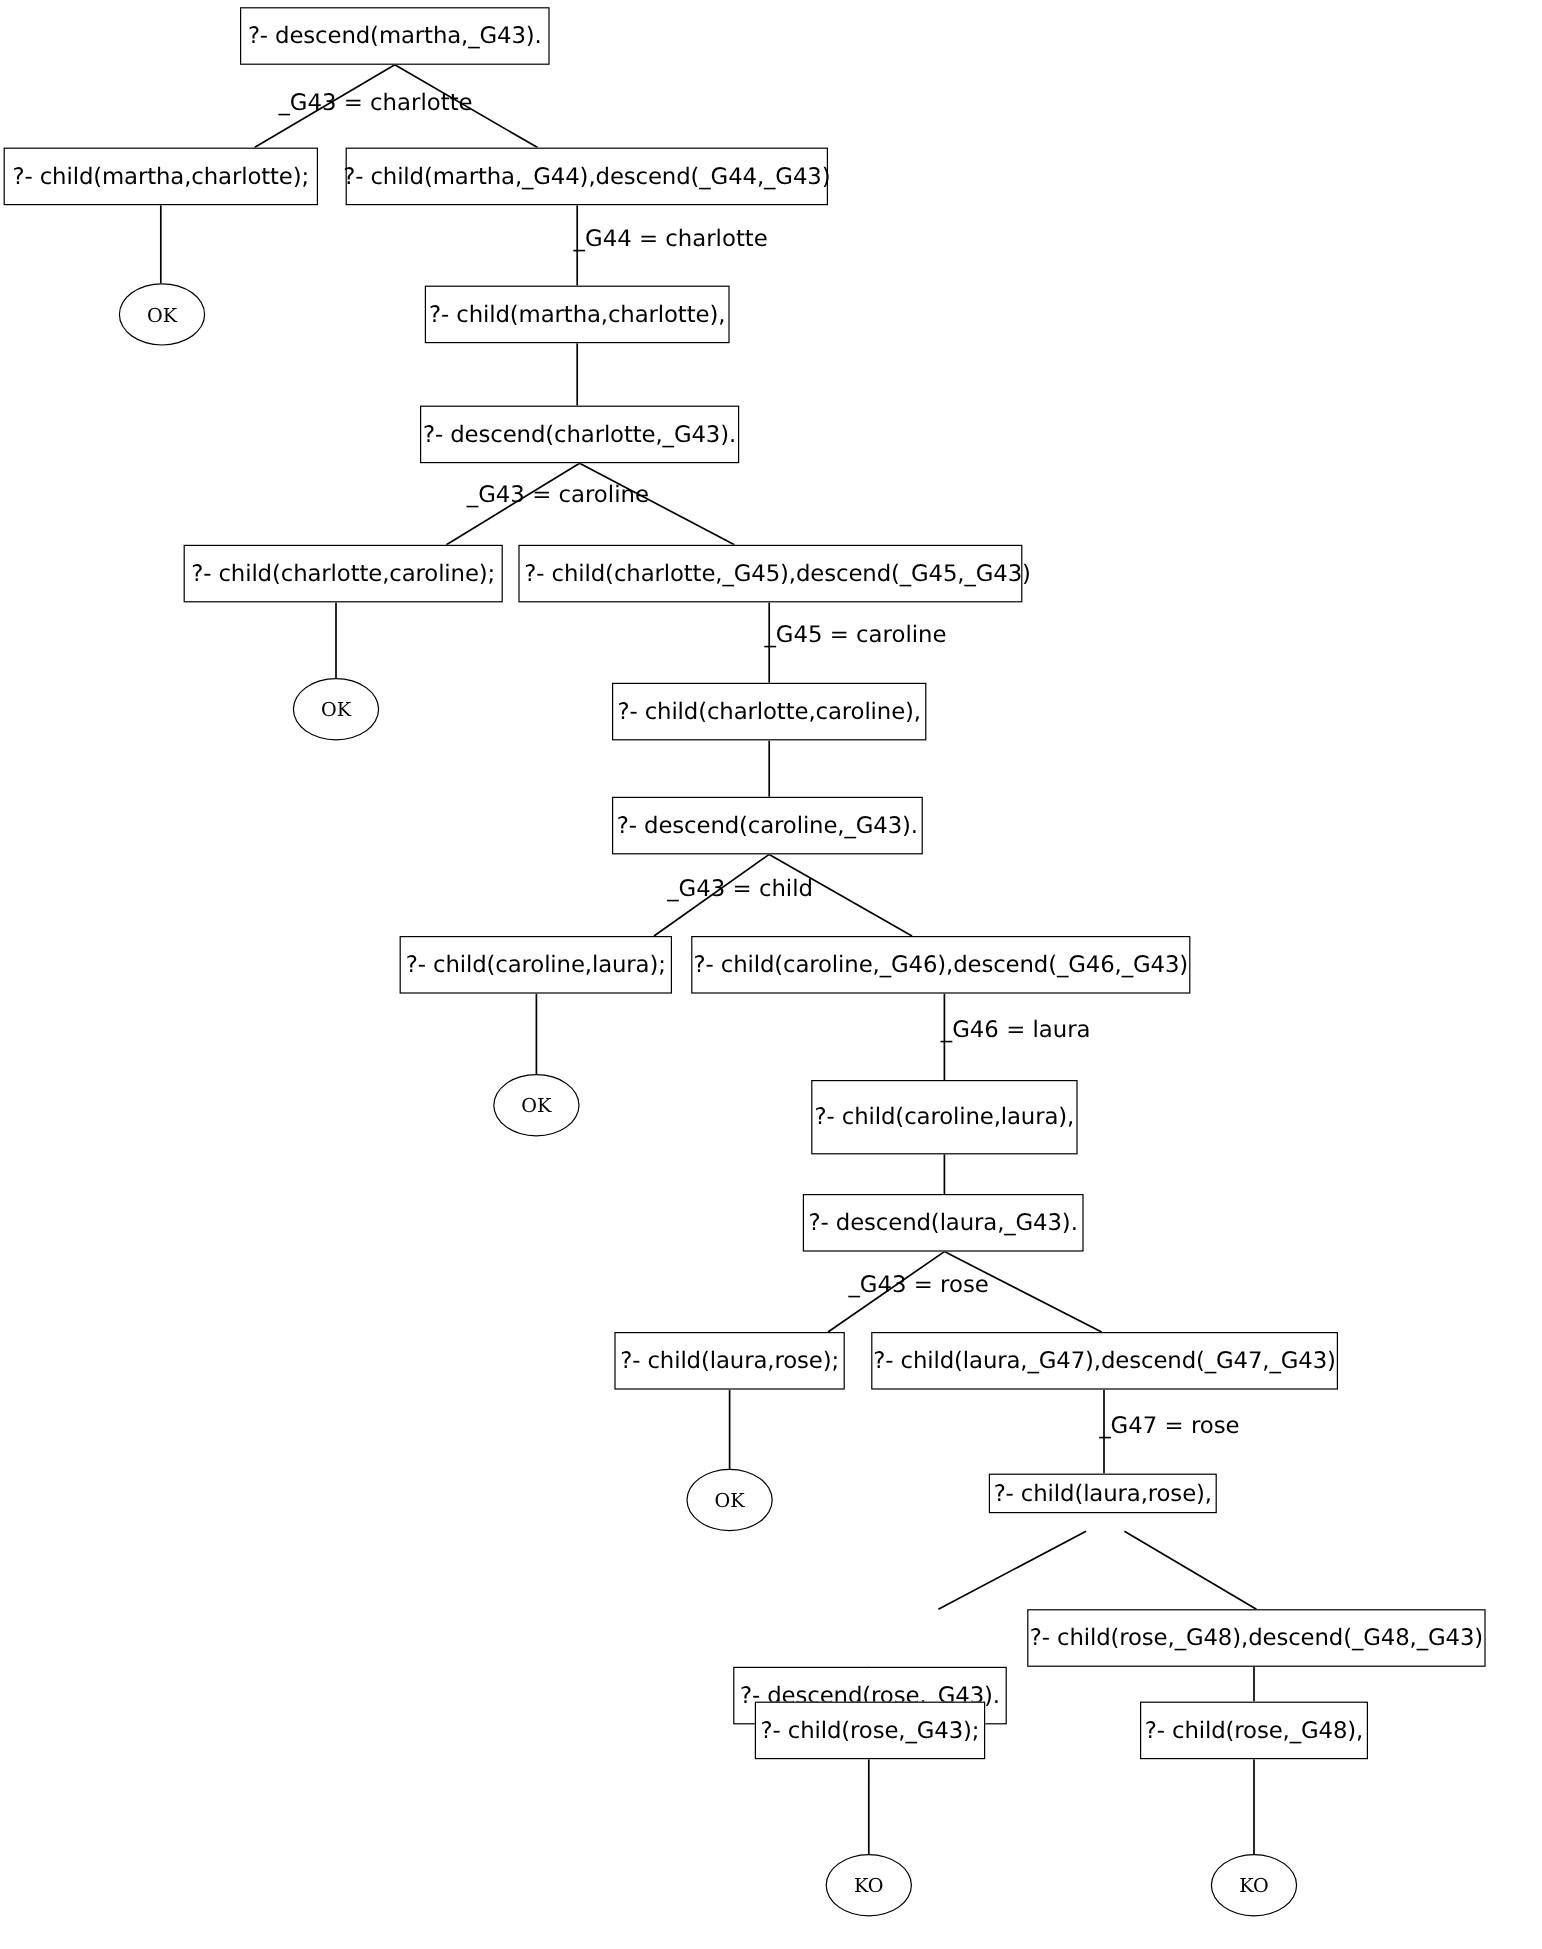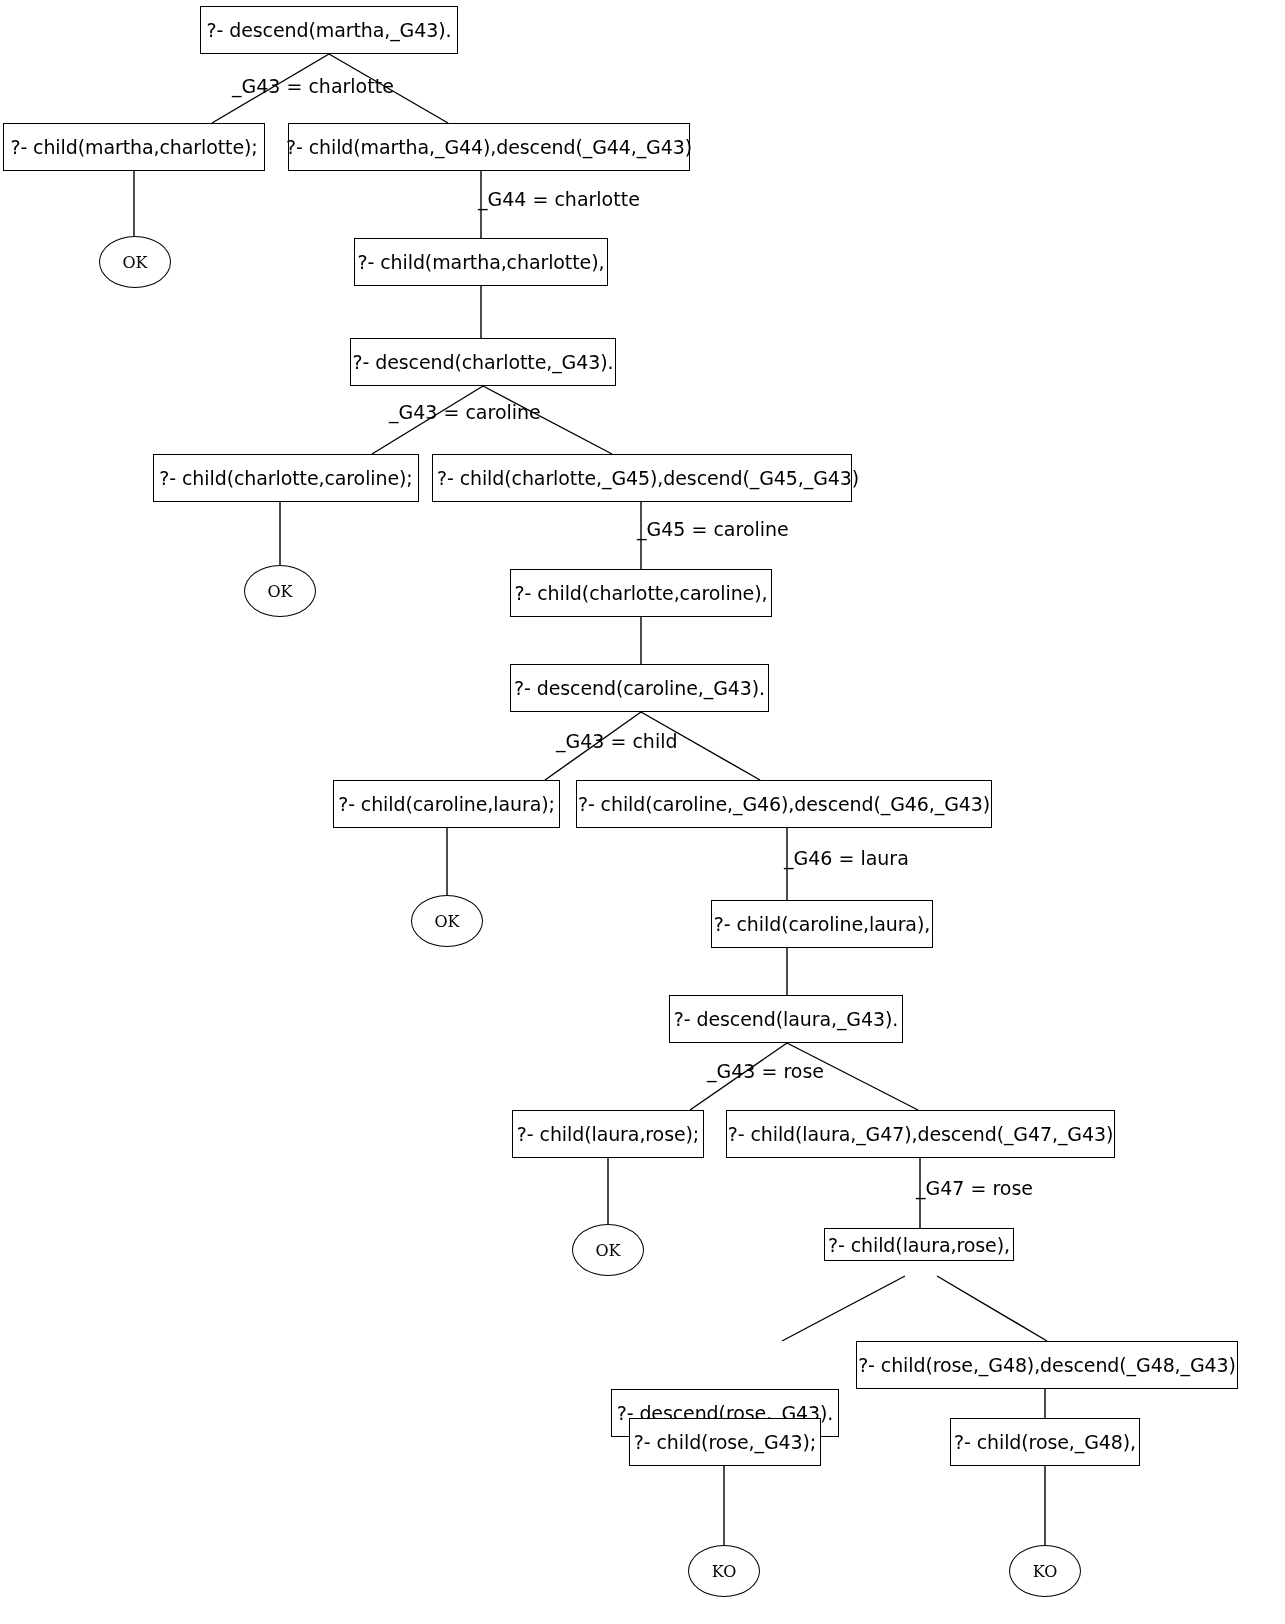--- a/index.html
+++ b/index.html
@@ -102,21 +102,21 @@
       <div class="node-box" style="left: 354px; top: 238px; width: 254px; height: 48px;">?- child(martha,charlotte),</div>
       <div class="node-box" style="left: 350px; top: 338px; width: 266px; height: 48px;">?- descend(charlotte,_G43).</div>
       <div class="node-box" style="left: 153px; top: 454px; width: 266px; height: 48px;">?- child(charlotte,caroline);</div>
       <div class="node-box" style="left: 432px; top: 454px; width: 420px; height: 48px; padding-left: 12px;">?- child(charlotte,_G45),descend(_G45,_G43)</div>
       <div class="node-oval" style="left: 244px; top: 565px; width: 72px; height: 52px;">OK</div>
       <div class="node-box" style="left: 510px; top: 569px; width: 262px; height: 48px;">?- child(charlotte,caroline),</div>
       <div class="node-box" style="left: 510px; top: 664px; width: 259px; height: 48px;">?- descend(caroline,_G43).</div>
       <div class="node-box" style="left: 333px; top: 780px; width: 227px; height: 48px;">?- child(caroline,laura);</div>
       <div class="node-box" style="left: 576px; top: 780px; width: 416px; height: 48px;">?- child(caroline,_G46),descend(_G46,_G43)</div>
       <div class="node-oval" style="left: 411px; top: 895px; width: 72px; height: 52px;">OK</div>
-      <div class="node-box" style="left: 676px; top: 900px; width: 222px; height: 48px; margin-left: 35px;">?- child(caroline,laura),</div>
+      <div class="node-box" style="left: 676px; top: 900px; width: 222px; height: 62px;">?- child(caroline,laura),</div>
       <div class="node-box" style="left: 669px; top: 995px; width: 234px; height: 48px;">?- descend(laura,_G43).</div>
       <div class="node-box" style="left: 512px; top: 1110px; width: 192px; height: 48px;">?- child(laura,rose);</div>
       <div class="node-box" style="left: 726px; top: 1110px; width: 389px; height: 48px;">?- child(laura,_G47),descend(_G47,_G43)</div>
       <div class="node-oval" style="left: 572px; top: 1224px; width: 72px; height: 52px;">OK</div>
       <div class="node-box" style="left: 824px; top: 1228px; width: 190px; height: 33px;">?- child(laura,rose),</div>
       <div class="node-box" style="left: 611px; top: 1341px; width: 228px; height: 48px; margin-top: 48px;">?- descend(rose,_G43).</div>
       <div class="node-box" style="left: 856px; top: 1341px; width: 382px; height: 48px; text-align: center;">?- child(rose,_G48),descend(_G48,_G43)</div>
       <div class="node-box" style="left: 629px; top: 1418px; width: 192px; height: 48px;">?- child(rose,_G43);</div>
       <div class="node-box" style="left: 950px; top: 1418px; width: 190px; height: 48px;">?- child(rose,_G48),</div>
       <div class="node-oval" style="left: 688px; top: 1545px; width: 72px; height: 52px;">KO</div>

